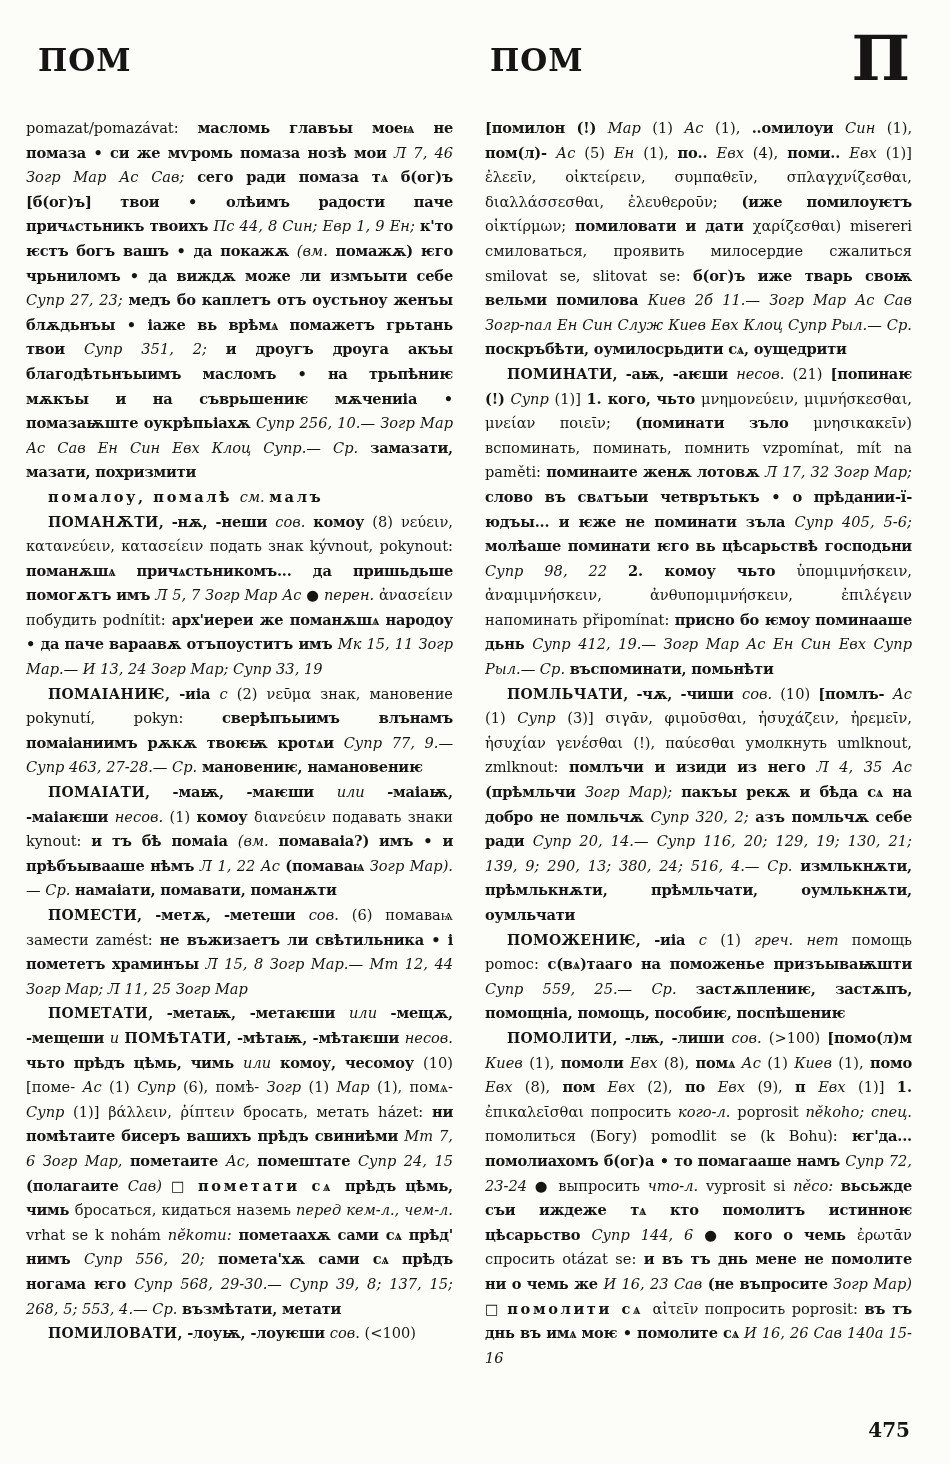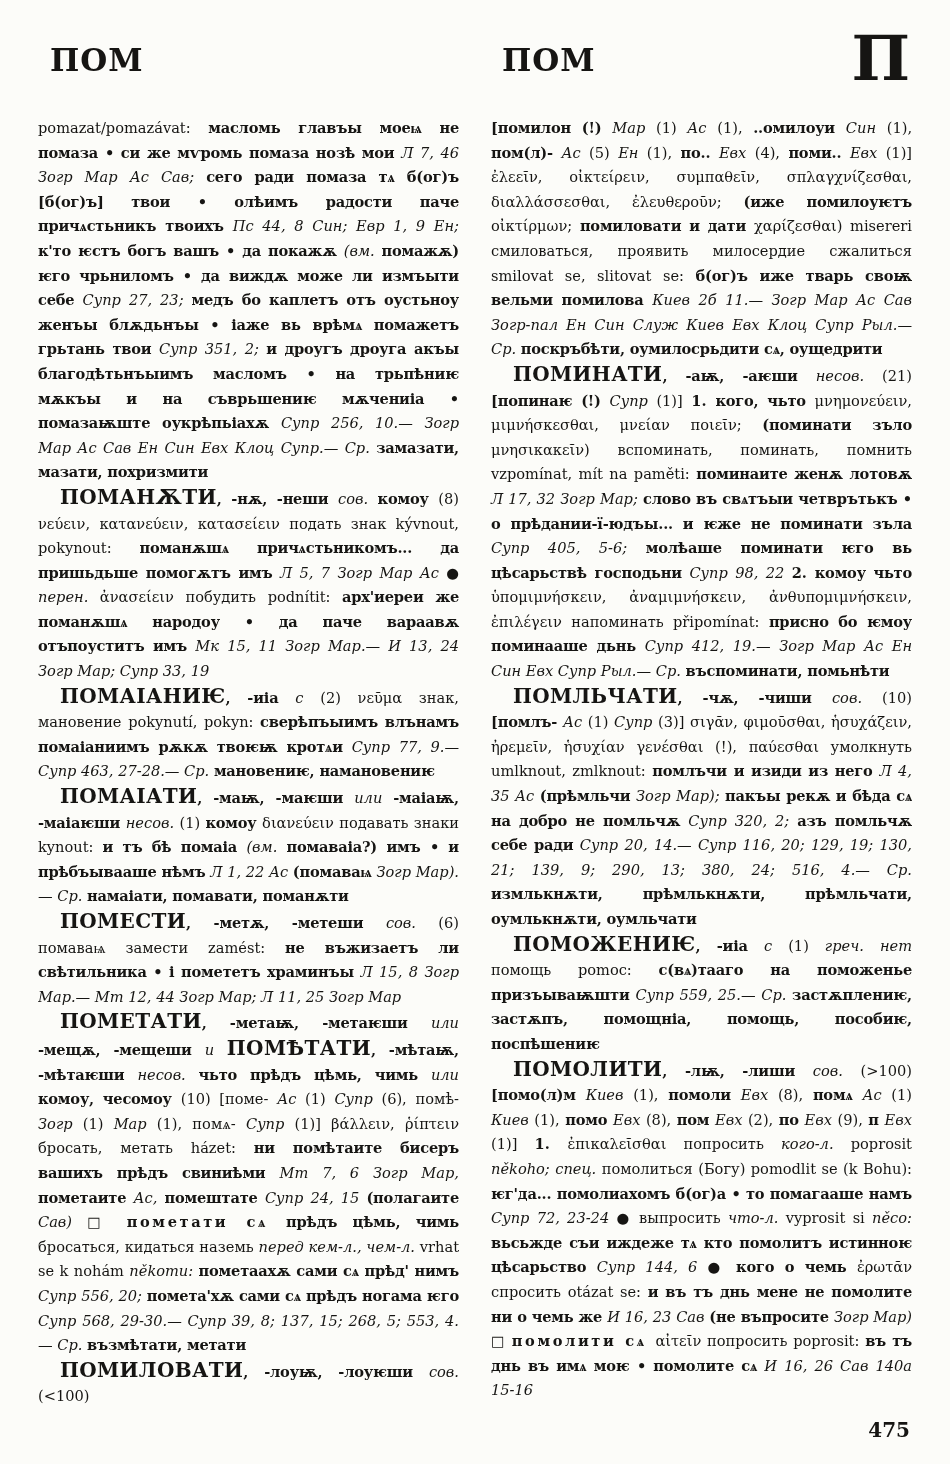--- a/index.html
+++ b/index.html
@@ -3,21 +3,21 @@
 <meta charset="utf-8">
 <style>
   html,body{margin:0;padding:0;}
   body{background:#e8e8e4;}
   .page{
     position:relative;
     width:950px;height:1464px;
     margin:0 auto;
     background:#fcfcf9;
     box-sizing:border-box;
-    padding:34px 38px 20px 38px;
+    padding:34px 38px 20px 26px;
     font-family:"DejaVu Serif","Liberation Serif",serif;
     color:#161513;
     overflow:hidden;
   }
   .running-head{position:relative;height:72px;}
   .rh-left,.rh-center{
     position:absolute;top:8px;
     font-weight:bold;font-size:31px;letter-spacing:1px;
     font-family:"DejaVu Serif","Liberation Serif",serif;
   }
@@ -36,21 +36,21 @@
     font-size:14.6px;line-height:24.6px;
     text-align:justify;
   }
   .para{margin:0;}
   .para.ind{text-indent:1.5em;}
   
   .ocs{font-weight:bold;letter-spacing:-0.2px;}
   
   .sp{letter-spacing:2.6px;}
   
-  .head{font-weight:bold;font-size:20px;letter-spacing:0.4px;}
+  .head{font-weight:bold;font-size:14px;letter-spacing:0.4px;}
   
   .ital{font-style:italic;}
   
   .rom{font-style:normal;}
   .grk{font-style:normal;}
   
   .bnum{font-weight:bold;}
   .page-number{
     position:absolute;right:40px;bottom:22px;
     font-weight:bold;font-size:20px;margin-left:28px;
@@ -62,20 +62,21 @@
 <div class="page">
   <div class="running-head">
     <span class="rh-left">ПОМ</span>
     <span class="rh-center">ПОМ</span>
     <span class="rh-right">П</span>
   </div>
 
   <div class="cols">
     <div class="col">
         <p class="para"><span class="rom">pomazat/pomazávat: </span><span class="ocs">масломь главъы моеѩ не помаза • си же мѵромь помаза нозѣ мои </span><span class="ital">Л 7, 46 Зогр Мар Ас Сав; </span><span class="ocs">сего ради помаза тѧ б(ог)ъ [б(ог)ъ] твои • олѣимъ радости паче причѧстьникъ твоихъ </span><span class="ital">Пс 44, 8 Син; Евр 1, 9 Ен; </span><span class="ocs">к'то ѥстъ богъ вашъ • да покажѫ </span><span class="ital">(вм. </span><span class="ocs">помажѫ) ѥго чрьниломъ • да виждѫ може ли измъыти себе </span><span class="ital">Супр 27, 23; </span><span class="ocs">медъ бо каплетъ отъ оустьноу женъы блѫдьнъы • іаже вь врѣмѧ помажетъ грьтань твои </span><span class="ital">Супр 351, 2; </span><span class="ocs">и дроугъ дроуга акъы благодѣтьнъыимъ масломъ • на трьпѣниѥ мѫкъы и на съврьшениѥ мѫчениіа • помазаѭште оукрѣпьіахѫ </span><span class="ital">Супр 256, 10.— Зогр Мар Ас Сав Ен Син Евх Клоц Супр.— Ср. </span><span class="ocs">замазати, мазати, похризмити</span></p>
+        <p class="para ind"><span class="ocs sp">помалоу, помалѣ </span><span class="ital">см. </span><span class="ocs sp">малъ</span></p>
         <p class="para ind"><span class="head">ПОМАНѪТИ</span><span class="ocs">, -нѫ, -неши </span><span class="ital">сов. </span><span class="ocs">комоу </span><span class="rom">(8) </span><span class="grk">νεύειν, κατανεύειν, κατασείειν </span><span class="rom">подать знак kývnout, pokynout: </span><span class="ocs">поманѫшѧ причѧстьникомъ... да пришьдьше помогѫтъ имъ </span><span class="ital">Л 5, 7 Зогр Мар Ас </span><span class="rom">● </span><span class="ital">перен. </span><span class="grk">ἀνασείειν </span><span class="rom">побудить podnítit: </span><span class="ocs">арх'иереи же поманѫшѧ народоу • да паче вараавѫ отъпоуститъ имъ </span><span class="ital">Мк 15, 11 Зогр Мар.— И 13, 24 Зогр Мар; Супр 33, 19</span></p>
         <p class="para ind"><span class="head">ПОМАІАНИѤ</span><span class="ocs">, -иіа </span><span class="ital">с </span><span class="rom">(2) </span><span class="grk">νεῦμα </span><span class="rom">знак, мановение pokynutí, pokyn: </span><span class="ocs">сверѣпъыимъ влънамъ помаіаниимъ рѫкѫ твоѥѭ кротѧи </span><span class="ital">Супр 77, 9.— Супр 463, 27-28.— Ср. </span><span class="ocs">мановениѥ, намановениѥ</span></p>
         <p class="para ind"><span class="head">ПОМАІАТИ</span><span class="ocs">, -маѭ, -маѥши </span><span class="ital">или </span><span class="ocs">-маіаѭ, -маіаѥши </span><span class="ital">несов. </span><span class="rom">(1) </span><span class="ocs">комоу </span><span class="grk">διανεύειν </span><span class="rom">подавать знаки kynout: </span><span class="ocs">и тъ бѣ помаіа </span><span class="ital">(вм. </span><span class="ocs">помаваіа?) имъ • и прѣбъывааше нѣмъ </span><span class="ital">Л 1, 22 Ас </span><span class="ocs">(помаваѩ </span><span class="ital">Зогр Мар).— Ср. </span><span class="ocs">намаіати, помавати, поманѫти</span></p>
         <p class="para ind"><span class="head">ПОМЕСТИ</span><span class="ocs">, -метѫ, -метеши </span><span class="ital">сов. </span><span class="rom">(6) </span><span class="grk">помаваѩ </span><span class="rom">замести zamést: </span><span class="ocs">не въжизаетъ ли свѣтильника • і помететъ храминъы </span><span class="ital">Л 15, 8 Зогр Мар.— Мт 12, 44 Зогр Мар; Л 11, 25 Зогр Мар</span></p>
         <p class="para ind"><span class="head">ПОМЕТАТИ</span><span class="ocs">, -метаѭ, -метаѥши </span><span class="ital">или </span><span class="ocs">-мещѫ, -мещеши </span><span class="ital">и </span><span class="head">ПОМѢТАТИ</span><span class="ocs">, -мѣтаѭ, -мѣтаѥши </span><span class="ital">несов. </span><span class="ocs">чьто прѣдъ цѣмь, чимь </span><span class="ital">или </span><span class="ocs">комоу, чесомоу </span><span class="rom">(10) [поме- </span><span class="ital">Ас </span><span class="rom">(1) </span><span class="ital">Супр </span><span class="rom">(6), помѣ- </span><span class="ital">Зогр </span><span class="rom">(1) </span><span class="ital">Мар </span><span class="rom">(1), помѧ- </span><span class="ital">Супр </span><span class="rom">(1)] </span><span class="grk">βάλλειν, ῥίπτειν </span><span class="rom">бросать, метать házet: </span><span class="ocs">ни помѣтаите бисеръ вашихъ прѣдъ свиниѣми </span><span class="ital">Мт 7, 6 Зогр Мар, </span><span class="ocs">пометаите </span><span class="ital">Ас, </span><span class="ocs">помештате </span><span class="ital">Супр 24, 15 </span><span class="ocs">(полагаите </span><span class="ital">Сав) </span><span class="rom">□ </span><span class="ocs sp">пометати сѧ </span><span class="ocs">прѣдъ цѣмь, чимь </span><span class="rom">бросаться, кидаться наземь </span><span class="ital">перед кем-л., чем-л. </span><span class="rom">vrhat se k nohám </span><span class="ital">někomu: </span><span class="ocs">пометаахѫ сами сѧ прѣд' нимъ </span><span class="ital">Супр 556, 20; </span><span class="ocs">помета'хѫ сами сѧ прѣдъ ногама ѥго </span><span class="ital">Супр 568, 29-30.— Супр 39, 8; 137, 15; 268, 5; 553, 4.— Ср. </span><span class="ocs">възмѣтати, метати</span></p>
         <p class="para ind"><span class="head">ПОМИЛОВАТИ</span><span class="ocs">, -лоуѭ, -лоуѥши </span><span class="ital">сов. </span><span class="rom">(&lt;100)</span></p>
       </div>
     <div class="col">
         <p class="para"><span class="ocs">[помилон (!) </span><span class="ital">Мар </span><span class="rom">(1) </span><span class="ital">Ас </span><span class="rom">(1), </span><span class="ocs">..омилоуи </span><span class="ital">Син </span><span class="rom">(1), </span><span class="ocs">пом(л)- </span><span class="ital">Ас </span><span class="rom">(5) </span><span class="ital">Ен </span><span class="rom">(1), </span><span class="ocs">по.. </span><span class="ital">Евх </span><span class="rom">(4), </span><span class="ocs">поми.. </span><span class="ital">Евх </span><span class="rom">(1)] </span><span class="grk">ἐλεεῖν, οἰκτείρειν, συμπαθεῖν, σπλαγχνίζεσθαι, διαλλάσσεσθαι, ἐλευθεροῦν; </span><span class="ocs">(иже помилоуѥтъ </span><span class="grk">οἰκτίρμων; </span><span class="ocs">помиловати и дати </span><span class="grk">χαρίζεσθαι) </span><span class="rom">misereri смиловаться, проявить милосердие сжалиться smilovat se, slitovat se: </span><span class="ocs">б(ог)ъ иже тварь своѭ вельми помилова </span><span class="ital">Киев 2б 11.— Зогр Мар Ас Сав Зогр-пал Ен Син Служ Киев Евх Клоц Супр Рыл.— Ср. </span><span class="ocs">поскръбѣти, оумилосрьдити сѧ, оущедрити</span></p>
         <p class="para ind"><span class="head">ПОМИНАТИ</span><span class="ocs">, -аѭ, -аѥши </span><span class="ital">несов. </span><span class="rom">(21) </span><span class="ocs">[попинаѥ (!) </span><span class="ital">Супр </span><span class="rom">(1)] </span><span class="bnum">1. </span><span class="ocs">кого, чьто </span><span class="grk">μνημονεύειν, μιμνήσκεσθαι, μνείαν ποιεῖν; </span><span class="ocs">(поминати зъло </span><span class="grk">μνησικακεῖν) </span><span class="rom">вспоминать, поминать, помнить vzpomínat, mít na paměti: </span><span class="ocs">поминаите женѫ лотовѫ </span><span class="ital">Л 17, 32 Зогр Мар; </span><span class="ocs">слово въ свѧтъыи четврътькъ • о прѣдании-ї-юдъы... и ѥже не поминати зъла </span><span class="ital">Супр 405, 5-6; </span><span class="ocs">молѣаше поминати ѥго вь цѣсарьствѣ господьни </span><span class="ital">Супр 98, 22 </span><span class="bnum">2. </span><span class="ocs">комоу чьто </span><span class="grk">ὑπομιμνήσκειν, ἀναμιμνήσκειν, ἀνθυπομιμνήσκειν, ἐπιλέγειν </span><span class="rom">напоминать připomínat: </span><span class="ocs">присно бо ѥмоу поминааше дьнь </span><span class="ital">Супр 412, 19.— Зогр Мар Ас Ен Син Евх Супр Рыл.— Ср. </span><span class="ocs">въспоминати, помьнѣти</span></p>

